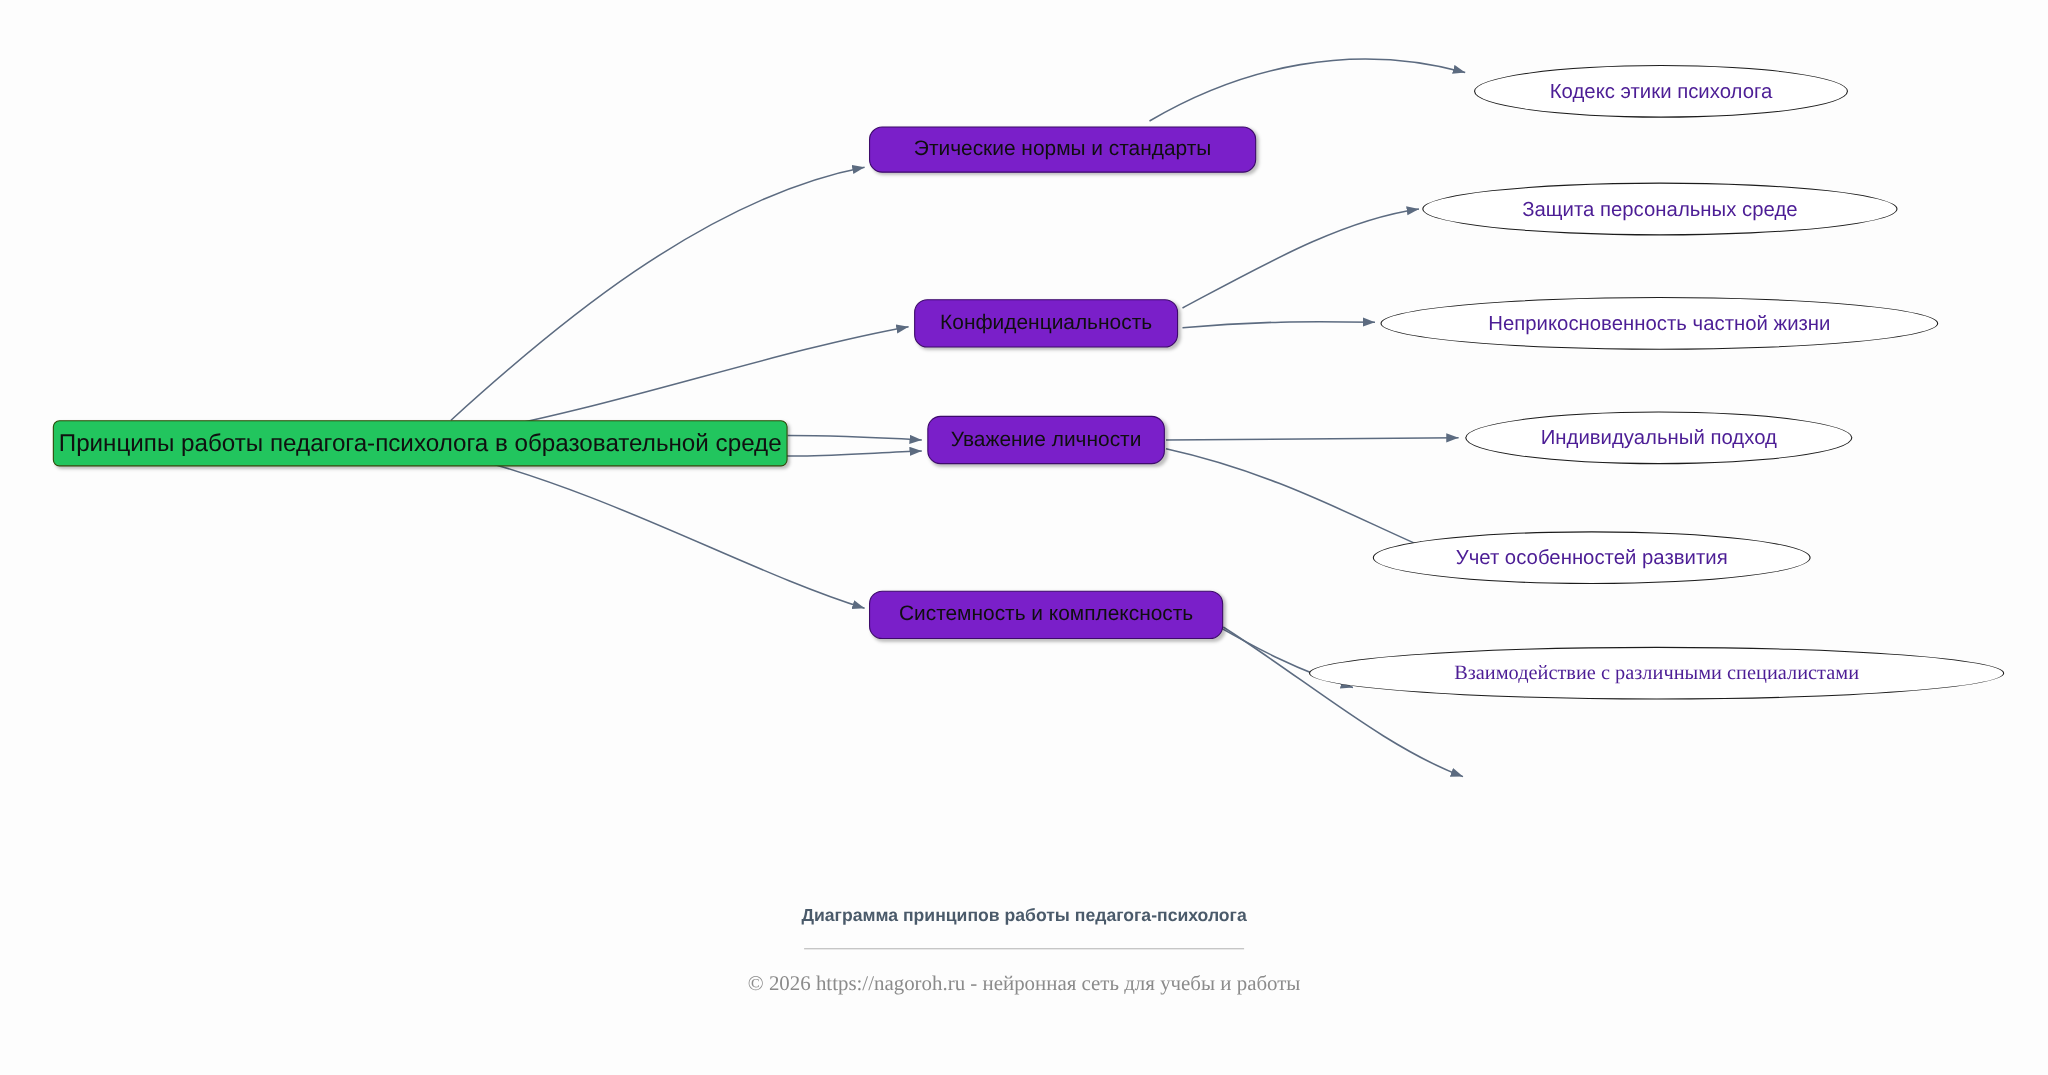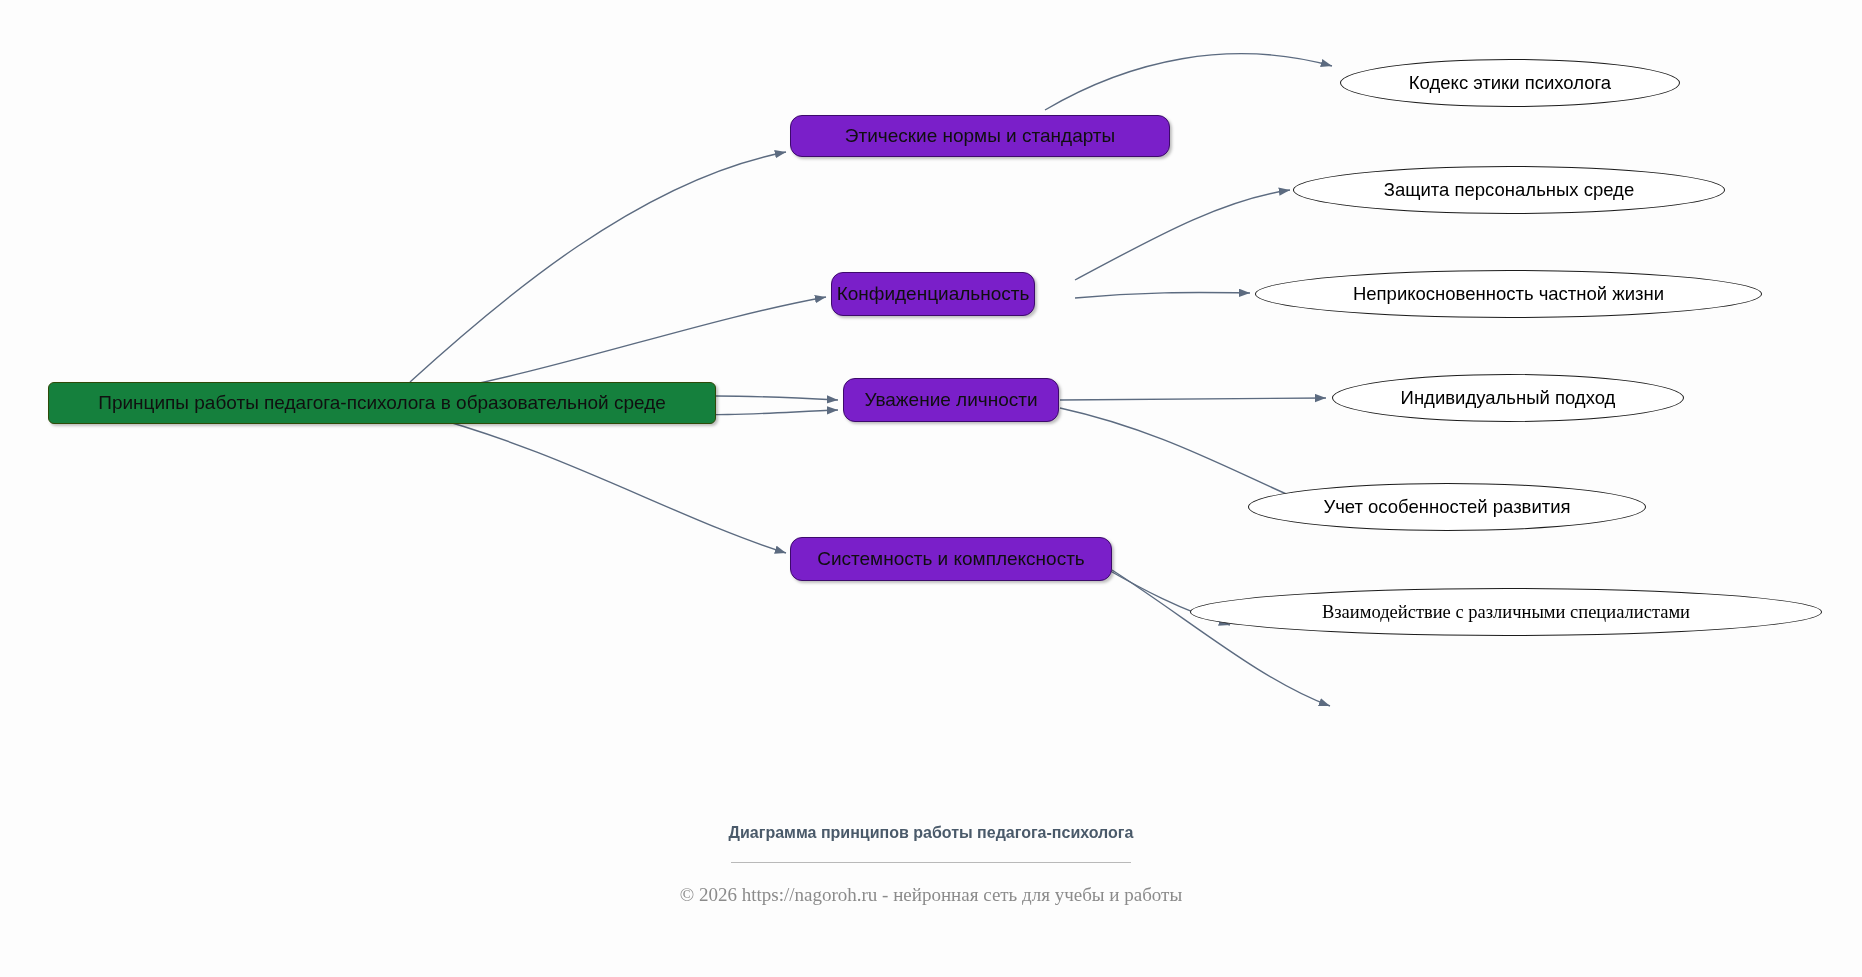--- a/index.html
+++ b/index.html
@@ -30,40 +30,40 @@
   .node {
     position: absolute;
     box-sizing: border-box;
     display: flex;
     align-items: center;
     justify-content: center;
     text-align: center;
     white-space: nowrap;
   }
   .node-root {
-    background: #15803d;
+    background: #22c55e;
     border: 1.4px solid #2e4a08;
     border-radius: 6px;
     color: #101010;
-    font-size: 19px;
+    font-size: 22px;
     box-shadow: 2px 2px 3px rgba(0,0,0,0.25);
   }
   .node-branch {
     background: #7a1fc9;
     border: 1.4px solid #3d0a6b;
     border-radius: 12px;
     color: #0f0f0f;
     font-size: 19px;
     box-shadow: 2px 2px 3px rgba(0,0,0,0.25);
   }
   .node-leaf {
     background: #ffffff;
     border: 1.4px solid #1c1c1c;
     border-radius: 50%;
-    color: #000000;
+    color: #4c1d95;
     font-size: 18.5px;
   }
   .footer {
     position: absolute;
     left: 0;
     width: 1862px;
     text-align: center;
   }
   #footer-title {
     top: 824px;
@@ -110,25 +110,25 @@
       <path d="M 1060,408 C 1160,430 1230,470 1300,500"></path>
       <path d="M 1105,568 C 1140,588 1180,610 1230,625"></path>
       <path d="M 1112,570 C 1190,620 1260,680 1330,706"></path>
     </g>
   </svg>
 
   <div class="node node-root" style="left:48px; top:382px; width:668px; height:42px;">
     <span>Принципы работы педагога-психолога в образовательной среде</span>
   </div>
 
-  <div class="node node-branch" style="left:790px; top:115px; width:380px; height:42px;">
+  <div class="node node-branch" style="left:790px; top:115px; width:352px; height:42px;">
     <span>Этические нормы и стандарты</span>
   </div>
 
-  <div class="node node-branch" style="left:831px; top:272px; width:204px; height:44px;">
+  <div class="node node-branch" style="left:831px; top:272px; width:240px; height:44px;">
     <span>Конфиденциальность</span>
   </div>
 
   <div class="node node-branch" style="left:843px; top:378px; width:216px; height:44px;">
     <span>Уважение личности</span>
   </div>
 
   <div class="node node-branch" style="left:790px; top:537px; width:322px; height:44px;">
     <span>Системность и комплексность</span>
   </div>

